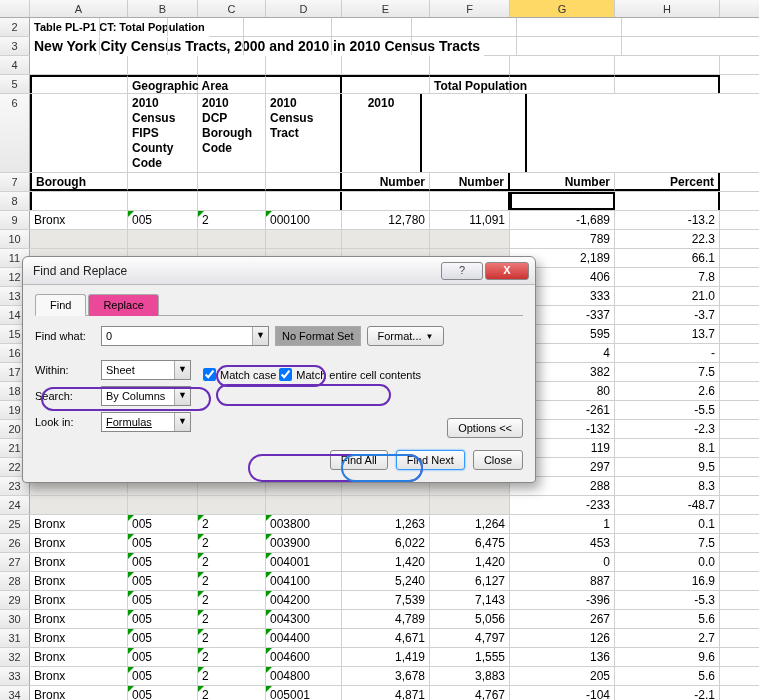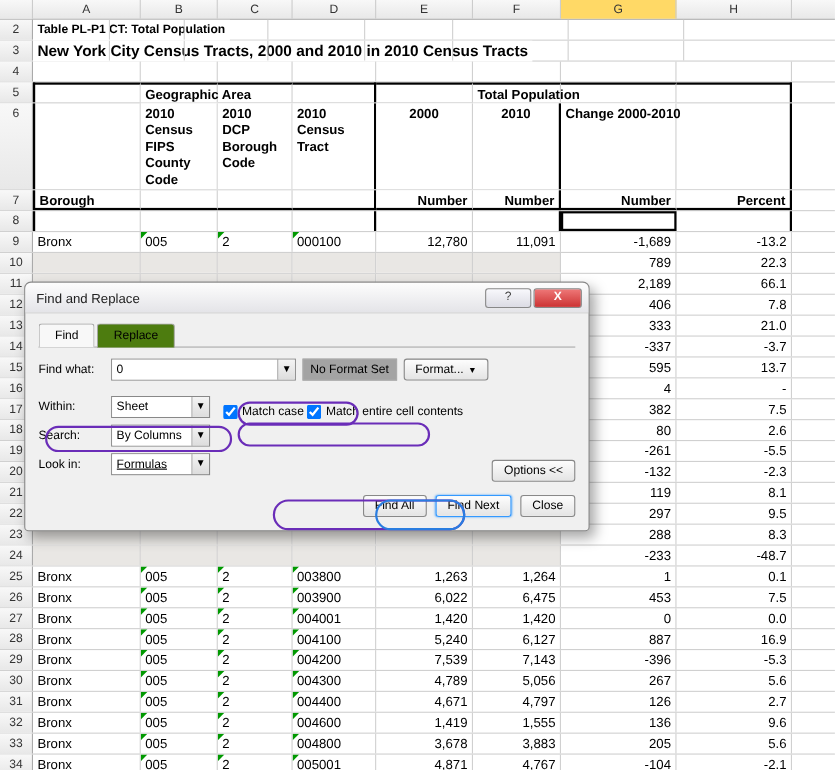--- a/index.html
+++ b/index.html
@@ -33,30 +33,30 @@
 
 
 .dialog { position: absolute; top: 256px; left: 22px; width: 514px; background: #f0f0f0; border: 1px solid #888; border-radius: 6px 6px 4px 4px; box-shadow: 4px 6px 12px rgba(0,0,0,.35); font-size: 11px; }
 .titlebar { height: 28px; background: linear-gradient(#fdfdfd,#e4e4e8); border-radius: 6px 6px 0 0; display: flex; align-items: center; padding: 0 6px 0 10px; border-bottom: 1px solid #bbb; }
 .titlebar .title { flex: 1; color: #222; font-size: 12px; }
 .tbtn { width: 42px; height: 18px; margin-left: 2px; border: 1px solid #888; border-radius: 3px; text-align: center; line-height: 14px; font-size: 11px; }
 .tbtn.help { background: linear-gradient(#f8f8fc,#dcdce4); color: #444; }
 .tbtn.close { background: linear-gradient(#e77,#c33); color: #fff; font-weight: bold; width: 44px; }
 .dlg-body { padding: 8px 12px 12px 12px; }
 .tabs { display: flex; border-bottom: 1px solid #aaa; margin-bottom: 10px; }
-.tab { padding: 4px 14px; border: 1px solid #aaa; border-bottom: none; background: #4d7c0f; margin-right: 2px; border-radius: 3px 3px 0 0; position: relative; top: 1px; }
+.tab { padding: 4px 14px; border: 1px solid #aaa; border-bottom: none; background: #ec4899; margin-right: 2px; border-radius: 3px 3px 0 0; position: relative; top: 1px; }
 .tab.active { background: #f8f8f8; border-bottom: 1px solid #f8f8f8; }
 .form-row { display: flex; align-items: center; margin-bottom: 6px; gap: 6px; }
 .form-row label { width: 60px; }
 .combo { display: inline-flex; align-items: center; border: 1px solid #888; background: #fff; height: 20px; }
 .combo input { border: none; outline: none; padding: 0 4px; font-size: 11px; height: 18px; }
 .combo .dd { width: 16px; height: 18px; background: linear-gradient(#f4f4f4,#ddd); border-left: 1px solid #aaa; text-align: center; line-height: 16px; font-size: 9px; }
 .btn { background: linear-gradient(#fdfdfd,#e4e4e4); border: 1px solid #888; border-radius: 3px; padding: 3px 10px; font-size: 11px; cursor: pointer; justify-content: space-between; }
 .btn.primary { border: 1px solid #39f; box-shadow: 0 0 2px #39f; }
-.chk { display: inline-flex; align-items: flex-start; gap: 4px; }
+.chk { display: inline-flex; align-items: center; gap: 4px; }
 .chk input { width: 13px; height: 13px; }
 .bottom-row { display: flex; justify-content: flex-end; gap: 8px; margin-top: 12px; }
 .circle { position: absolute; border: 2px solid #6a2db8; border-radius: 50%; pointer-events: none; }
 .circle.blue { border-color: #2a7de0; }
 </style>
 </head>
 <body>
 
 <div class="col-headers">
   <div class="rh"></div>
@@ -114,23 +114,21 @@
       <div class="cell cF bold thick-t" style="text-align:center;overflow:visible">Total Population</div>
       <div class="cell cG thick-t"></div>
       <div class="cell cH thick-t thick-r"></div>
     </div>
     <div class="row tall">
       <div class="rh">6</div>
       <div class="cell cA thick-l"></div>
       <div class="cell cB bold" style="line-height:15px;padding-top:2px">2010<br>Census<br>FIPS<br>County<br>Code</div>
       <div class="cell cC bold" style="line-height:15px;padding-top:2px">2010<br>DCP<br>Borough<br>Code</div>
       <div class="cell cD bold thick-r" style="line-height:15px;padding-top:2px">2010<br>Census<br>Tract</div>
-      <div class="cell cE bold" style="text-align:center">2000</div>
       <div class="cell cF bold thick-r" style="text-align:center">2010</div>
-      <div class="cell cG bold" style="text-align:center;overflow:visible">Change 2000-2010</div>
       <div class="cell cH thick-r"></div>
     </div>
     <div class="row">
       <div class="rh">7</div>
       <div class="cell cA bold thick-l thick-b">Borough</div>
       <div class="cell cB thick-b"></div>
       <div class="cell cC thick-b"></div>
       <div class="cell cD thick-b thick-r"></div>
       <div class="cell cE bold txt-r thick-b">Number</div>
       <div class="cell cF bold txt-r thick-b thick-r">Number</div>

